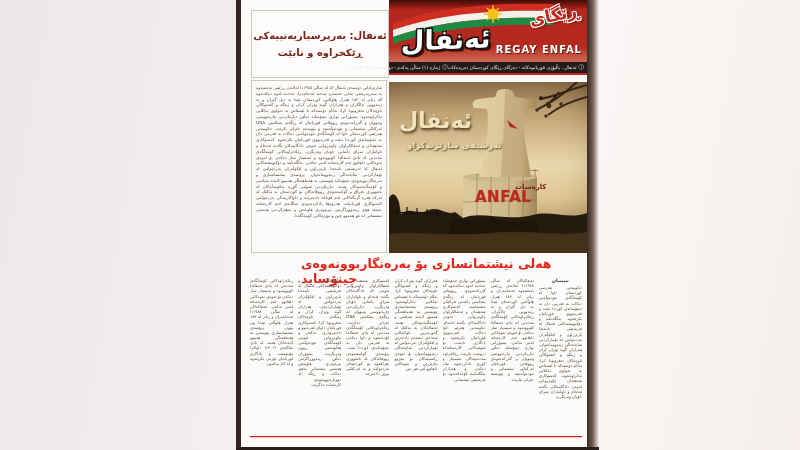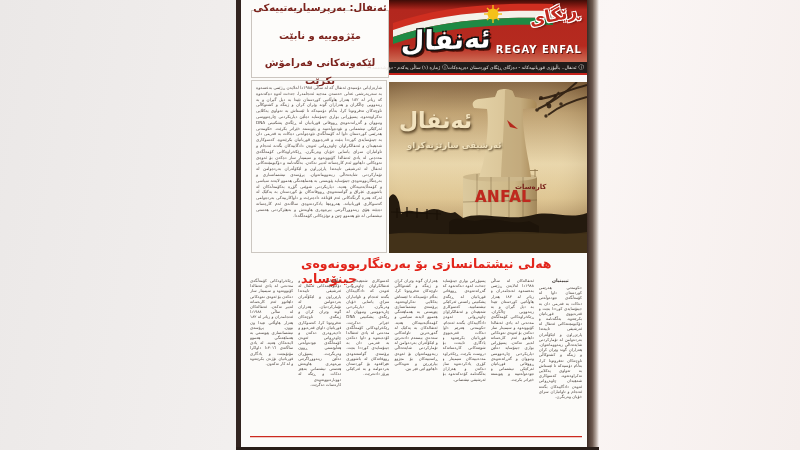--- a/index.html
+++ b/index.html
@@ -16,21 +16,21 @@
     background:linear-gradient(90deg,#3b2a23 0%,#6d5a50 45%,#b5a79e 75%,rgba(245,240,238,0) 100%);}
   .edge-bottom{position:absolute;left:236px;top:447px;width:363px;height:3px;background:#291e19;}
   .page{position:absolute;left:241px;top:0;width:346px;height:447px;background:#fcfbf9;overflow:hidden;}
 
   
   .headline-box{
     position:absolute;left:10px;top:10px;width:136px;height:66px;
     border:1px solid #cbc5bf;background:#fdfcfa;
     display:flex;flex-direction:column;justify-content:center;
     direction:rtl;text-align:center;
-    color:#7c231d;font-weight:bold;font-size:10px;line-height:1.75;gap:10px;
+    color:#7c231d;font-weight:bold;font-size:10px;line-height:1.75;
   }
 
   
   .masthead{
     position:absolute;left:148px;top:0;width:198px;height:62px;overflow:hidden;
     background:linear-gradient(180deg,#3f0d08 0%,#6d140d 6%,#b3271e 16%,#b52a1f 74%,#cf6c55 100%);
   }
   .flag-svg{position:absolute;left:4px;top:1px;}
   .logo-main{
     position:absolute;left:12px;top:26px;
@@ -120,22 +120,21 @@
 
 <div class="scene">
   <div class="edge-left"></div>
   <div class="edge-right"></div>
   <div class="edge-bottom"></div>
 
   <div class="page">
 
     <div class="headline-box">
       <div>ئەنفال: بەرپرسیاریەتییەکی</div>
-      <div>مێژووییە و نابێت</div>
-      <div>لێکەوتەکانی فەرامۆش بکرێت</div>
+      <div>ڕێکخراوە و نابێت</div>
     </div>
 
     <div class="masthead">
       <svg class="flag-svg" width="162" height="46" viewBox="0 0 162 46">
         <path d="M0,22 C42,7 95,1 160,3 L160,10 C95,8 42,14 0,29 Z" fill="#cf2e20"></path>
         <path d="M0,29 C42,14 95,8 160,10 L160,17 C95,15 42,21 0,36 Z" fill="#f4f1ea"></path>
         <path d="M0,36 C42,21 95,15 160,17 L160,24 C95,22 42,28 0,43 Z" fill="#1f8a44"></path>
         <g stroke="#f5c11a" stroke-width="1.4">
           <line x1="100" y1="4" x2="100" y2="22"></line>
           <line x1="91" y1="13" x2="109" y2="13"></line>

